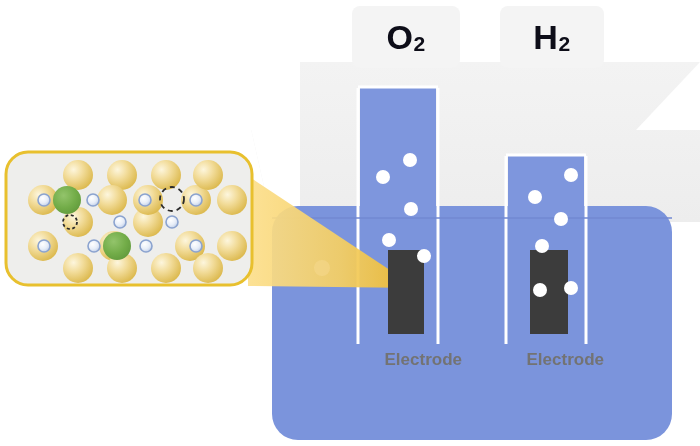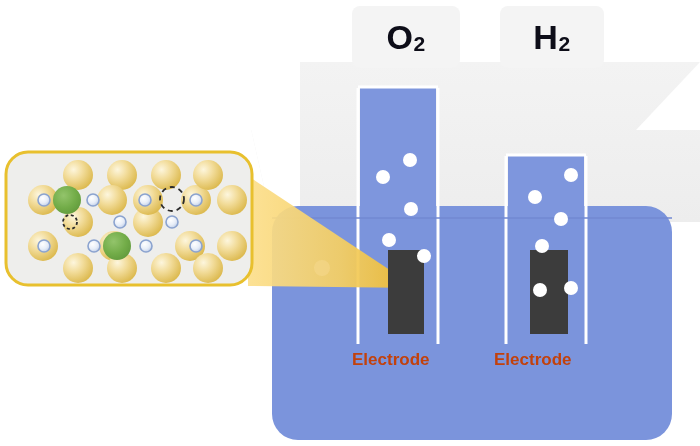--- a/index.html
+++ b/index.html
@@ -38,23 +38,23 @@
     font-size: 0.62em;
     vertical-align: baseline;
     position: relative;
     top: 0.34em;
     left: 0.01em;
     font-weight: bold;
   }
   .electrode-label {
     position: absolute;
     font-weight: bold;
-    color: #c2410c;
+    color: #737373;
     white-space: nowrap;
-    text-align: left;
+    text-align: right;
   }
 </style>
 </head>
 <body>
 
 <div id="stage">
 
   <svg class="layer" viewBox="0 0 700 446">
     <defs>
       <radialGradient id="gradMetal" cx="35%" cy="32%" r="72%">

